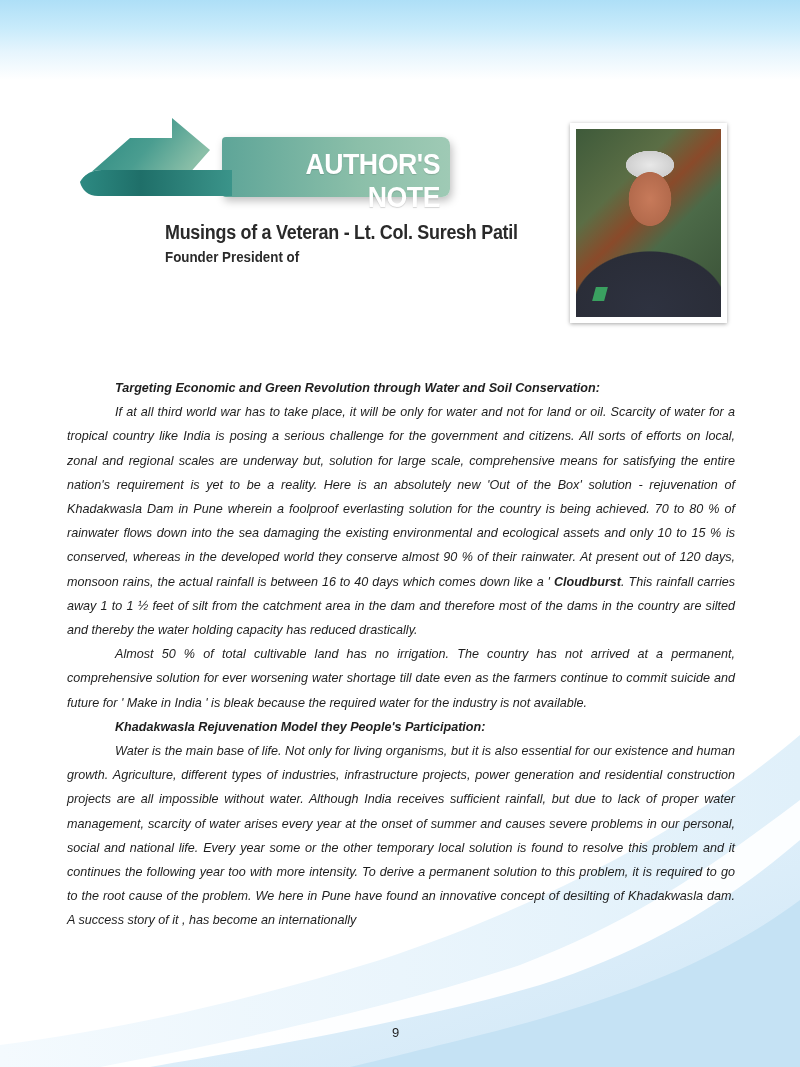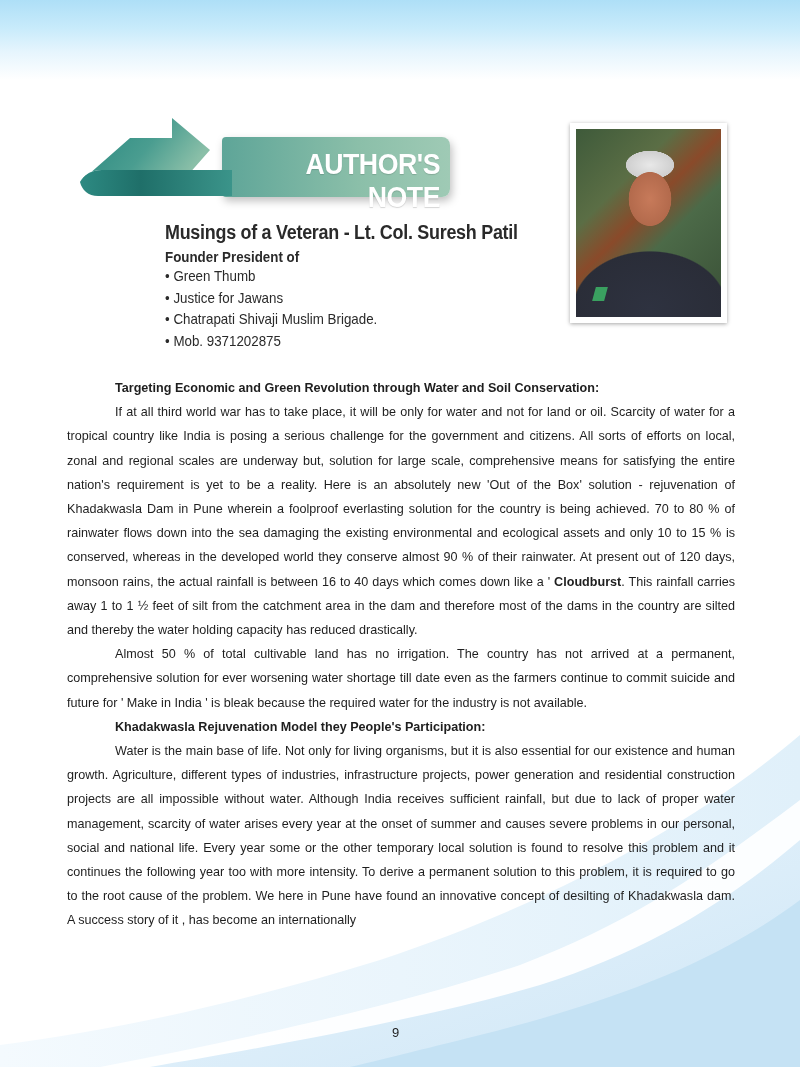--- a/index.html
+++ b/index.html
@@ -70,21 +70,21 @@
     .org-list li {
       font-size: 14.5px; color: #2a2a2a; line-height: 21.5px;
       transform: scaleX(0.92); transform-origin: left center; white-space: nowrap;
     }
     .article {
       position: absolute; left: 67px; top: 376px; width: 668px;
       font-family: "Liberation Sans", sans-serif;
       font-size: 12.6px; line-height: 24.2px; color: #1e1e1e;
       text-align: justify;
     }
-    .article p { text-indent: 48px; }
+    .article p { text-indent: 48px; font-style: italic; }
     .article .heading { font-weight: bold; text-indent: 48px; }
     .article b { font-weight: bold; margin-top: 20px; }
     .page-number {
       position: absolute; left: 392px; top: 1025px;
       font-size: 13px; color: #1e1e1e;
     }
   </style>
 </head>
 <body>
 
@@ -130,26 +130,20 @@
 
 <div class="photo-frame">
   <div class="photo" title="Portrait of Lt. Col. Suresh Patil">
     <div class="pocket"></div>
   </div>
 </div>
 
 <div class="author-block">
   <div class="author-name">Musings of a Veteran - Lt. Col. Suresh Patil</div>
   <div class="founder">Founder President of</div>
-  <ul class="org-list">
-    <li>• Green Thumb</li>
-    <li>• Justice for Jawans</li>
-    <li>• Chatrapati Shivaji Muslim  Brigade.</li>
-    <li>• Mob. 9371202875</li>
-  </ul>
 </div>
 
 <div class="article">
   <p class="heading">Targeting Economic and Green Revolution through Water and Soil Conservation:</p>
   <p><span>If at all third world war has to take place, it will be only for water and not for land or oil. Scarcity of water for a tropical country like India is posing a serious challenge for the government and citizens. All sorts of efforts on local, zonal and regional scales are underway but, solution for large scale, comprehensive means for satisfying the entire nation's requirement is yet to be a reality. Here is an absolutely new 'Out of the Box' solution - rejuvenation of Khadakwasla Dam in Pune wherein a foolproof everlasting solution for the country is being achieved. 70 to 80 % of rainwater flows down into the sea damaging the existing environmental and ecological assets and only 10 to 15 % is conserved, whereas in the developed world they conserve almost 90 % of their rainwater. At present out of 120 days, monsoon rains, the actual rainfall is between 16 to 40 days which comes down like a ' </span><b>Cloudburst</b><span>. This rainfall carries away 1 to 1 ½ feet of silt from the catchment area in the dam and therefore most of the dams in the country are silted and thereby the water holding capacity has reduced drastically.</span></p>
   <p>Almost 50 % of total cultivable land has no irrigation. The country has not arrived at a permanent, comprehensive solution for ever worsening water shortage till date even as the farmers continue to commit suicide and future for ' Make in India ' is bleak because the required water for the industry is not available.</p>
   <p class="heading">Khadakwasla Rejuvenation Model they People's Participation:</p>
   <p style="text-align-last:left;">Water is the main base of life. Not only for living organisms, but it is also essential for our existence and human growth. Agriculture, different types of industries, infrastructure projects, power generation and residential construction projects are all impossible without water. Although India receives sufficient rainfall, but due to lack of proper water management, scarcity of water arises every year at the onset of summer and causes severe problems in our personal, social and national life. Every year some or the other temporary local solution is found to resolve this problem and it continues the following year too with more intensity. To derive a permanent solution to this problem, it is required to go to the root cause of the problem. We here in Pune have found an innovative concept of desilting of Khadakwasla dam. A success story of it , has become an internationally</p>
 </div>
 

